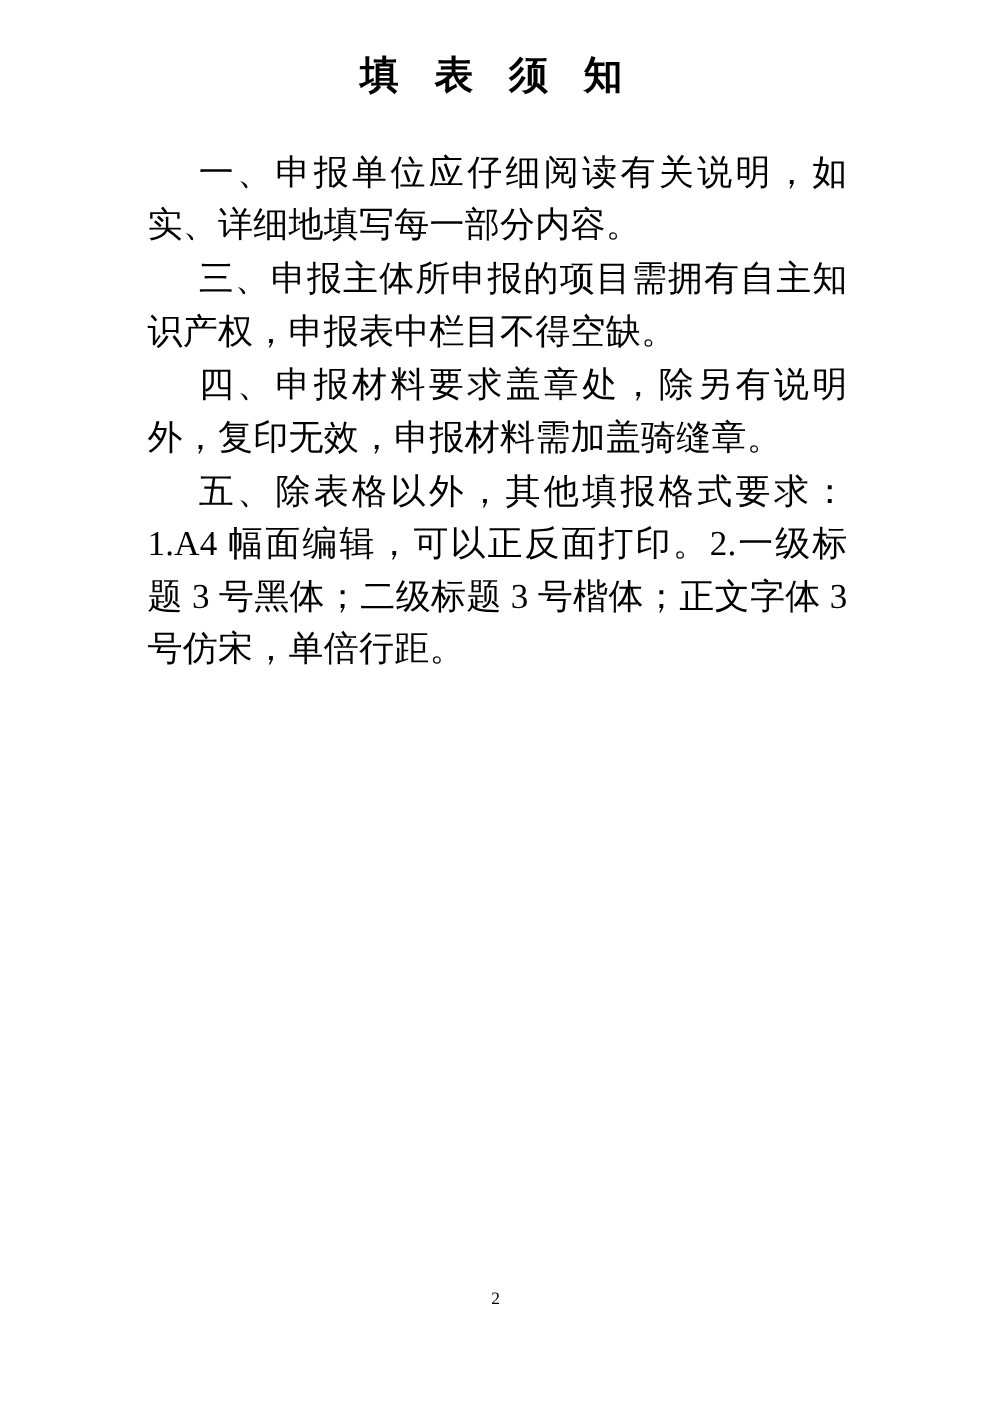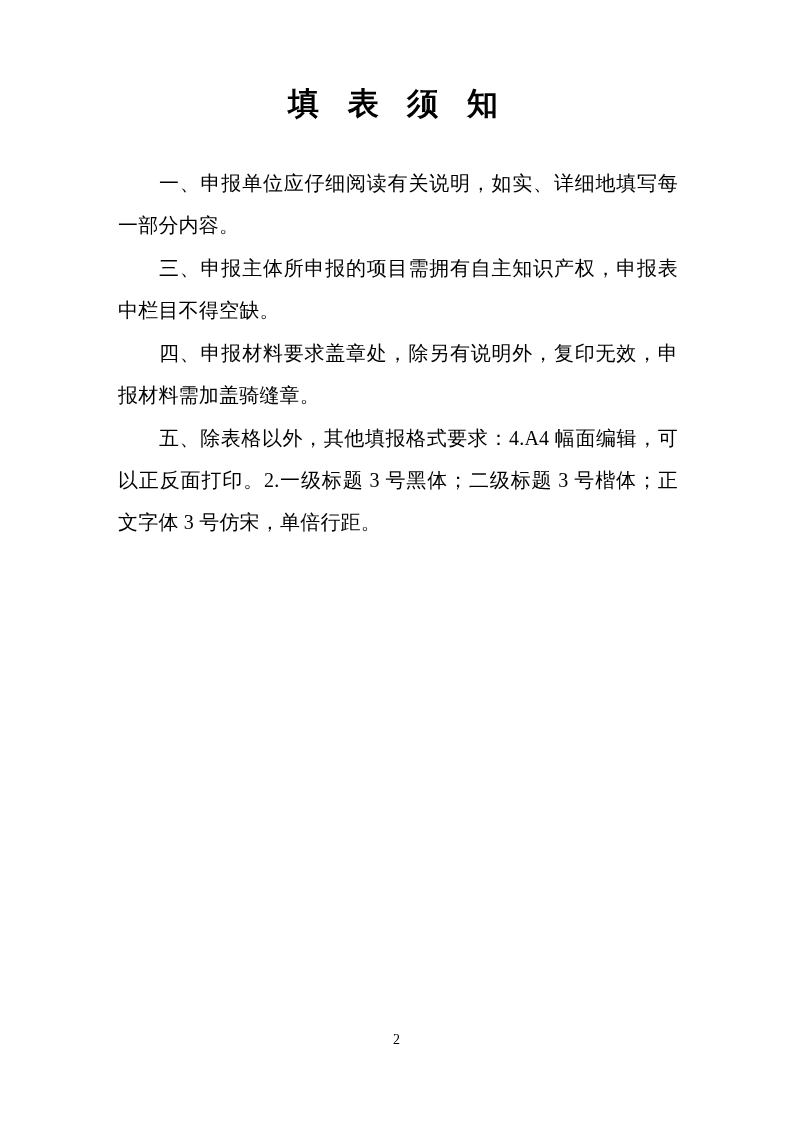--- a/index.html
+++ b/index.html
@@ -19,34 +19,34 @@
   }
   .content {
     position: absolute;
     left: 118px;
     top: 0;
     width: 560px;
     height: 1122px;
   }
   .doc-title {
     margin: 0;
-    padding-top: 84px;
+    padding-top: 40px;
     text-align: center;
     font-size: 31px;
     font-weight: bold;
     letter-spacing: 10px;
     font-family: "Liberation Sans", "DejaVu Sans", sans-serif;
     line-height: 1.3;
   }
   .body-block {
     margin-top: 38px;
   }
   .para {
     margin: 0 0 1px 0;
-    font-size: 20px;
+    font-size: 28px;
     line-height: 42px;
     text-indent: 41px;
     text-align: justify;
     text-justify: inter-ideograph;
     font-family: "Liberation Serif", "DejaVu Serif", serif;
     letter-spacing: 0.2px;
   }
   .page-number {
     position: absolute;
     left: 0;
@@ -62,19 +62,19 @@
 
 <div class="page">
   <div class="content">
 
     <h1 class="doc-title">填 表 须 知</h1>
 
     <div class="body-block">
       <p class="para">一、申报单位应仔细阅读有关说明，如实、详细地填写每一部分内容。</p>
       <p class="para">三、申报主体所申报的项目需拥有自主知识产权，申报表中栏目不得空缺。</p>
       <p class="para">四、申报材料要求盖章处，除另有说明外，复印无效，申报材料需加盖骑缝章。</p>
-      <p class="para">五、除表格以外，其他填报格式要求：4.A4 幅面编辑，可以正反面打印。2.一级标题 3 号黑体；二级标题 3 号楷体；正文字体 3 号仿宋，单倍行距。</p>
+      <p class="para">五、除表格以外，其他填报格式要求：1.A4 幅面编辑，可以正反面打印。2.一级标题 3 号黑体；二级标题 3 号楷体；正文字体 3 号仿宋，单倍行距。</p>
     </div>
 
   </div>
 
   <div class="page-number">2</div>
 </div>
 
 </body></html>

